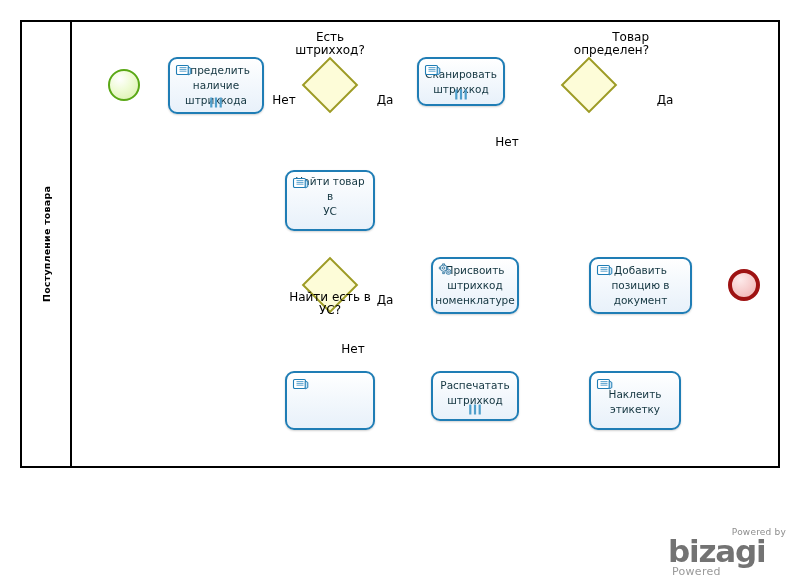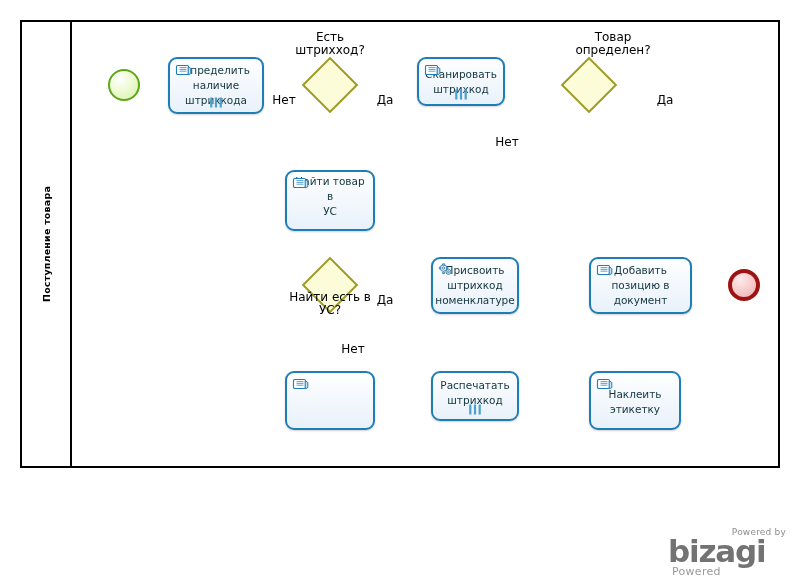--- a/index.html
+++ b/index.html
@@ -310,21 +310,21 @@
 
 <div class="node gateway" style="left:310px; top:65px;">
   <div class="gw-shape"></div>
 </div>
 <div class="flow-label" style="left:270px; top:31px; width:120px;">Есть
 штрихход?</div>
 
 <div class="node gateway" style="left:569px; top:65px;">
   <div class="gw-shape"></div>
 </div>
-<div class="flow-label" style="left:553px; top:31px; width:120px;">Товар
+<div class="flow-label" style="left:529px; top:31px; width:120px;text-align:right;">Товар
 определен?</div>
 
 <div class="node gateway" style="left:310px; top:265px;">
   <div class="gw-shape"></div>
 </div>
 <div class="flow-label" style="left:270px; top:291px; width:120px;">Найти есть в
 УС?</div>
 
 <div class="flow-label" style="left:264px; top:94px; width:40px;">Нет</div>
 <div class="flow-label" style="left:365px; top:94px; width:40px;">Да</div>

